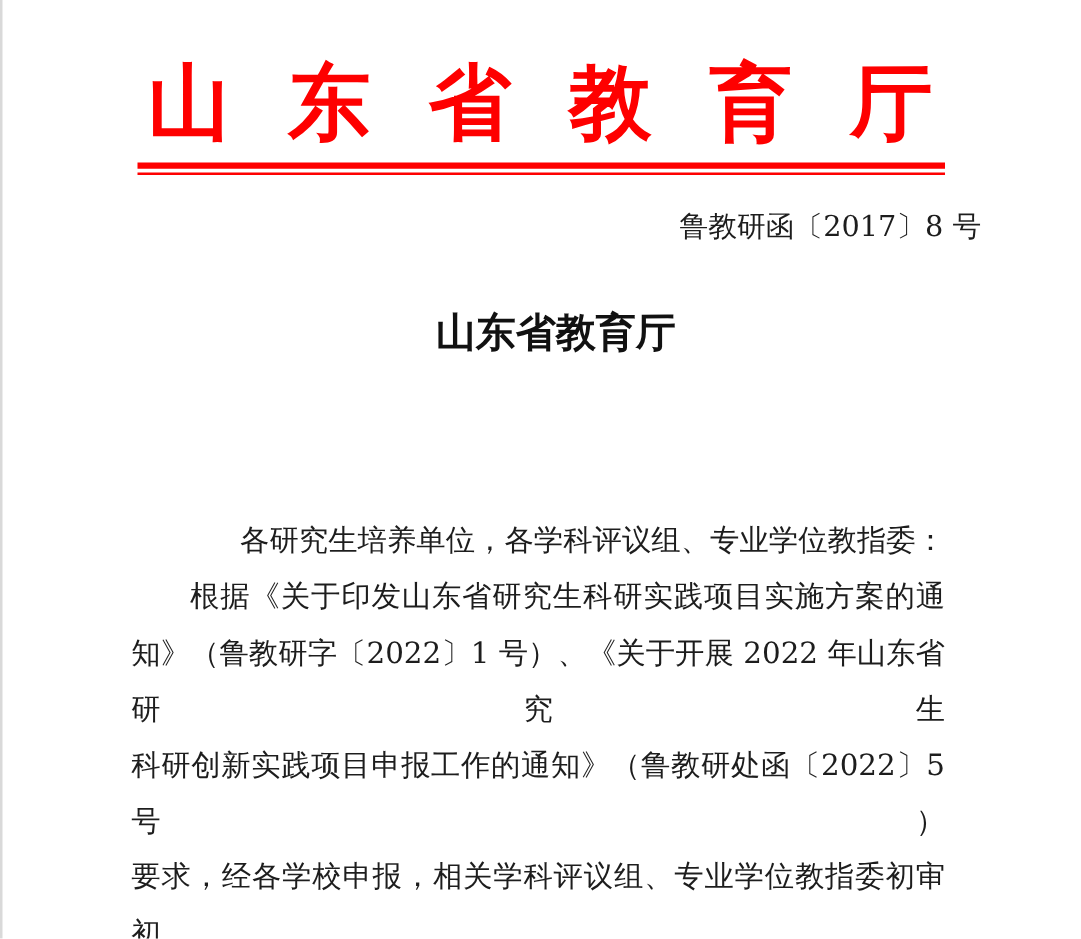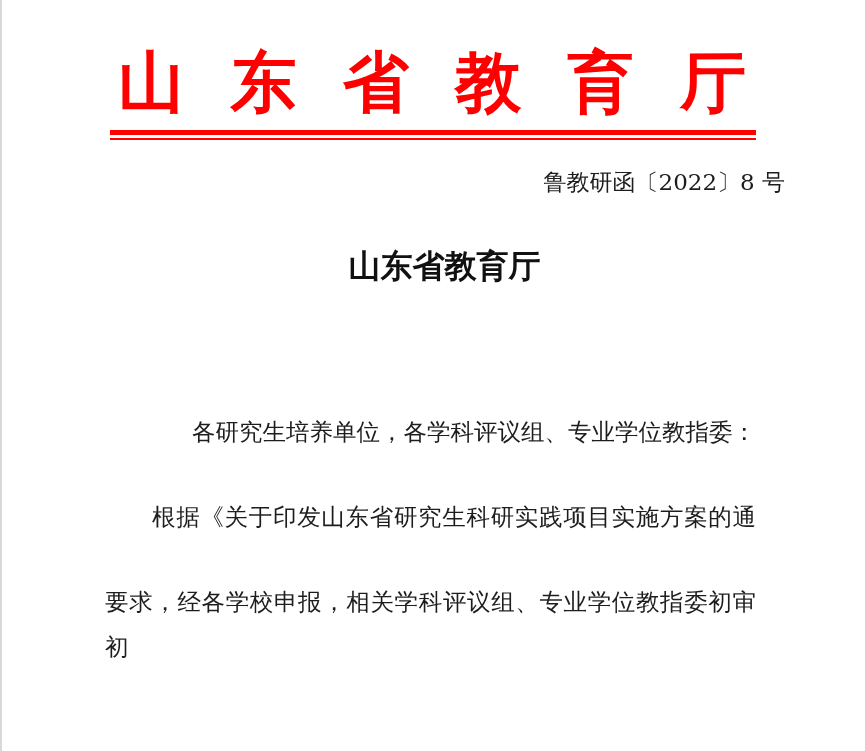--- a/index.html
+++ b/index.html
@@ -66,21 +66,20 @@
     left: 105px; top: 410px;
     width: 651px;
     font-size: 23.5px;
     line-height: 44.9px;
     color: #1d1d1d;
   }
   .body-line { text-align: right; }
   .body-line.fill {
     text-align: justify;
     text-align-last: justify;
-    margin-top: 40px;
   }
   .body-line.indent { text-indent: 2em; }
 </style>
 </head>
 <body>
 
 <div class="page">
   <div class="page-edge"></div>
 
   <div class="letterhead">
@@ -88,24 +87,26 @@
       <span>东</span>
       <span>省</span>
       <span>教</span>
       <span>育</span>
       <span>厅</span>
     </div>
 
   <div class="rule-thick"></div>
   <div class="rule-thin"></div>
 
-  <div class="doc-number">鲁教研函〔2022〕8 号</div>
+  <div class="doc-number">鲁教研函〔2017〕8 号</div>
 
   <div class="notice-title">
       <div class="title-line">山东省教育厅</div>
     </div>
 
   <div class="body-text">
       <div class="body-line">各研究生培养单位，各学科评议组、专业学位教指委：</div>
       <div class="body-line fill indent">根据《关于印发山东省研究生科研实践项目实施方案的通</div>
+      <div class="body-line fill">知》（鲁教研字〔2022〕1 号）、《关于开展 2022 年山东省研究生</div>
+      <div class="body-line fill">科研创新实践项目申报工作的通知》（鲁教研处函〔2022〕5 号）</div>
       <div class="body-line fill">要求，经各学校申报，相关学科评议组、专业学位教指委初审初</div>
     </div>
 </div>
 
 </body></html>

